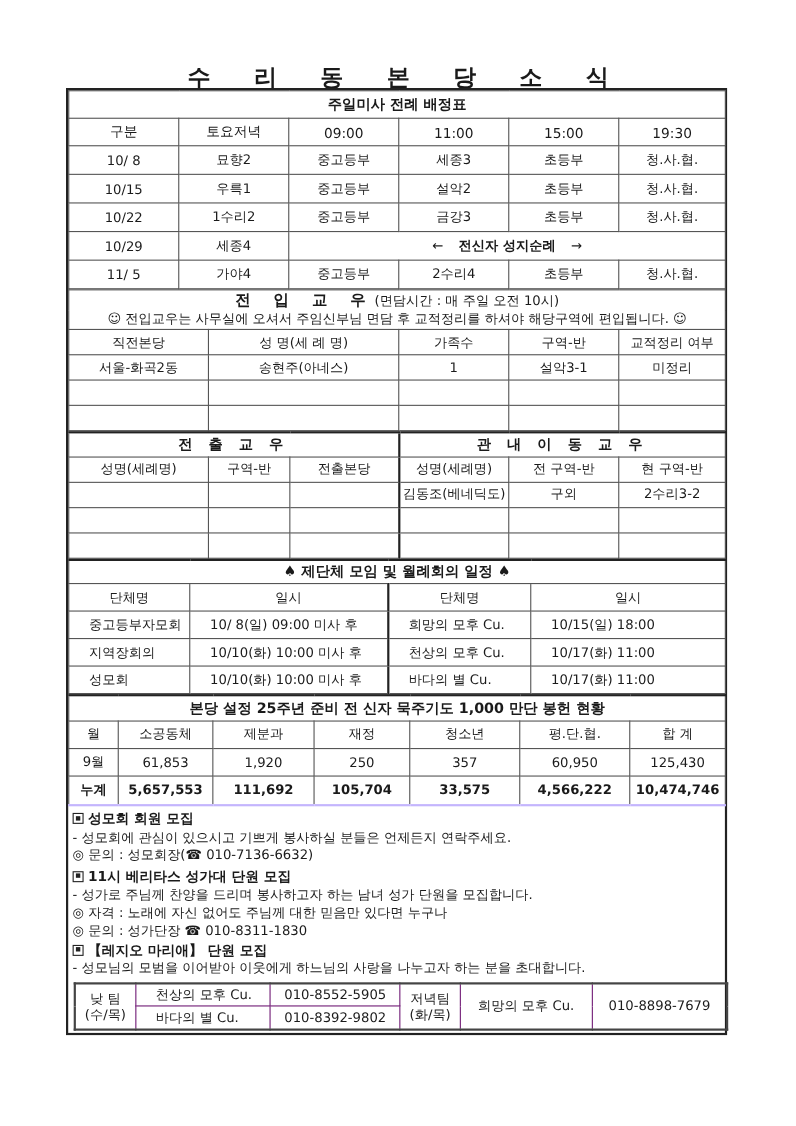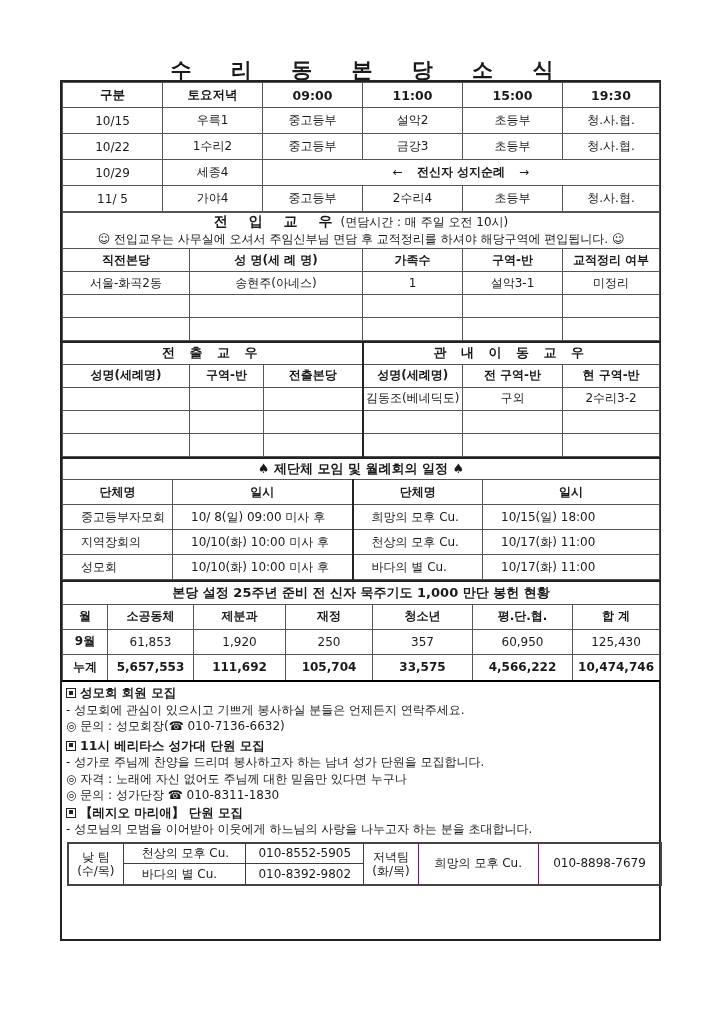--- a/index.html
+++ b/index.html
@@ -9,24 +9,24 @@
       position: absolute; left: 0; top: 56px; width: 724px; text-align: center;
       font-size: 21px; font-weight: bold; letter-spacing: 16px; padding-left: 16px;
     }
     .frame {
       position: absolute; left: 60px; top: 80px; width: 601px; height: 861px;
       border: 2px solid #222;
     }
     table { border-collapse: collapse; width: 100%; table-layout: fixed; }
     td, th { border: 1px solid #555; text-align: center; font-size: 12px; font-weight: normal; vertical-align: middle; white-space: nowrap; overflow: hidden; }
     .sec-title { font-weight: bold; font-size: 13px; }
-    .b { font-weight: bold; }
+    .b { font-weight: normal; }
     .left { text-align: left; padding-left: 18px; }
     .thick-top td { border-top: 2px solid #222; }
-    .thick-bottom td { border-bottom: 2px solid #000000; }
+    .thick-bottom td { border-bottom: 2px solid #c4b5fd; }
     .mass td { height: 26px; }
     .mass .hdr td { height: 25px; font-size: 12.5px; }
     .mass .sec td { height: 25px; }
     .arrow-cell { font-weight: bold; }
     .arrow-cell span { display: inline-block; margin: 0 14px; font-weight: normal; }
     .transfer td { height: 23px; }
     .transfer .notice { height: 17px; font-size: 12px; border-top: none; }
     .transfer .head1 { height: 18px; border-bottom: none; }
     .transfer .head1 .big { font-size: 14px; font-weight: bold; letter-spacing: 8px; }
     .transfer .head1 .small { font-size: 12px; letter-spacing: 0; }
@@ -56,27 +56,38 @@
   <table class="mass">
     <colgroup>
         <col style="width:100px">
         <col style="width:100px">
         <col style="width:100px">
         <col style="width:100px">
         <col style="width:100px">
         <col style="width:97px">
       </colgroup>
     <tbody>
+        <tr class="sec">
+      <td colspan="6" class="sec-title">주일미사 전례 배정표</td>
+    </tr>
     <tr class="hdr">
       <td class="b">구분</td>
       <td class="b">토요저녁</td>
       <td class="b">09:00</td>
       <td class="b">11:00</td>
       <td class="b">15:00</td>
       <td class="b">19:30</td>
+    </tr>
+    <tr>
+      <td>10/ 8</td>
+      <td>묘향2</td>
+      <td>중고등부</td>
+      <td>세종3</td>
+      <td>초등부</td>
+      <td>청.사.협.</td>
     </tr>
     <tr>
       <td>10/15</td>
       <td>우륵1</td>
       <td>중고등부</td>
       <td>설악2</td>
       <td>초등부</td>
       <td>청.사.협.</td>
     </tr>
     <tr>

